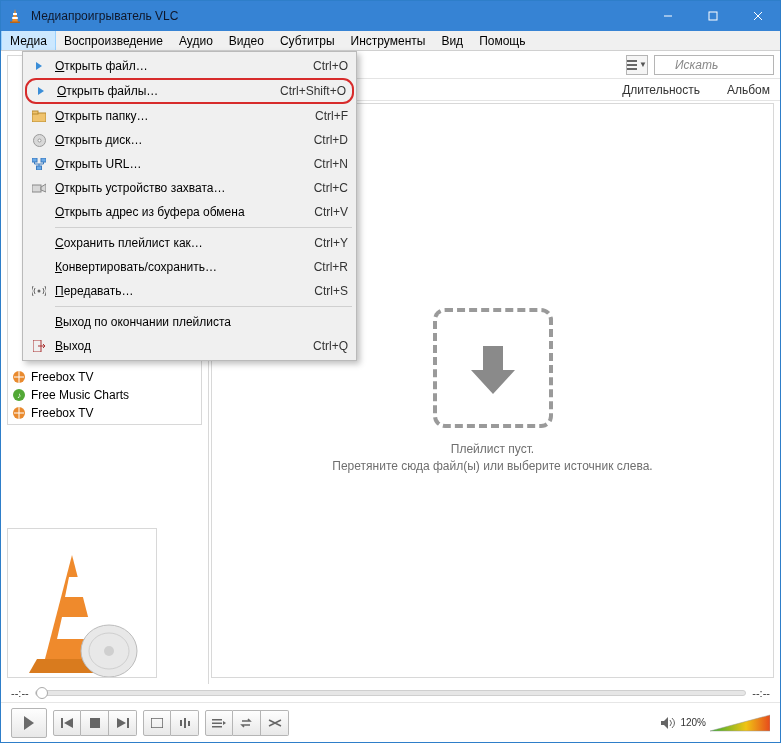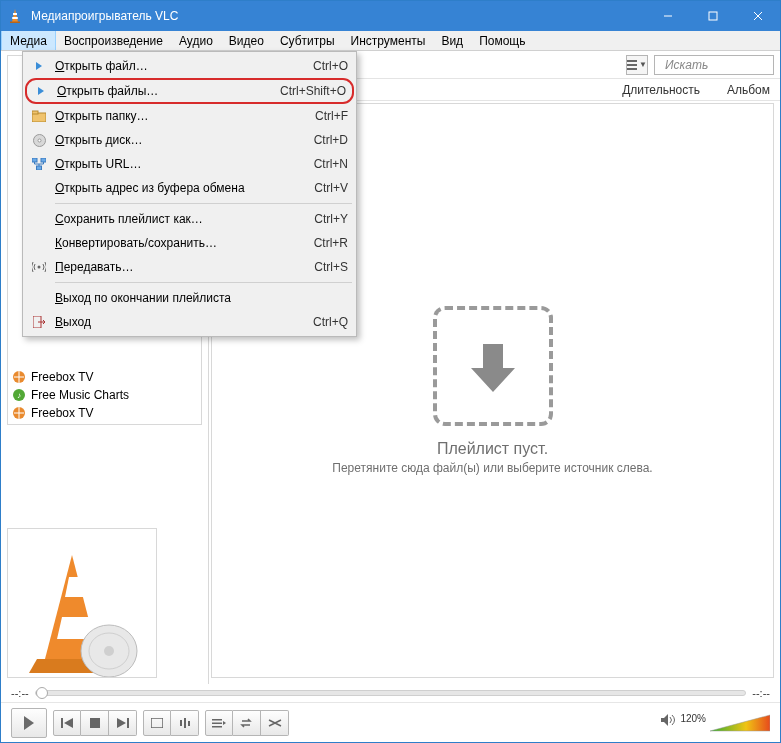--- a/index.html
+++ b/index.html
@@ -16,21 +16,21 @@
     border: 1px solid #2e7ec9;
     background: #fff;
     position: relative;
     display: flex;
     flex-direction: column;
   }
   
   .titlebar {
     height: 30px;
     background: #3683d4;
-    color: #ffffff;
+    color: #0f172a;
     display: flex;
     align-items: center;
     padding: 0 0 0 6px;
   }
   .titlebar .app-icon { width: 16px; height: 16px; margin-right: 8px; }
   .titlebar .title { flex: 1; font-size: 12px; }
   .tb-btn {
     width: 45px; height: 29px; display: flex; align-items: center; justify-content: center;
     color: #fff; cursor: pointer;
   }
@@ -130,21 +130,21 @@
   .view-btn {
     width: 22px; height: 20px; border: 1px solid #b5b5b5; background: #f5f5f5;
     display: flex; align-items: center; justify-content: center;
   }
   .search {
     flex: 0 0 120px;
     height: 20px;
     border: 1px solid #b5b5b5;
     background: #fff;
     margin-left: auto;
-    padding: 0 10px;
+    padding: 0 20px;
     color: #888;
     font-style: italic;
     display: flex; align-items: center; text-align: center;
   }
   .col-headers {
     height: 22px;
     display: flex;
     justify-content: flex-end;
     align-items: center;
     border-bottom: 1px solid #e4e4e4;
@@ -162,21 +162,21 @@
     border: 1px solid #d8d8d8;
     margin: 2px 6px 6px 2px;
   }
   .drop-box {
     width: 120px; height: 120px;
     border: 4px dashed #9a9a9a;
     border-radius: 12px;
     margin-bottom: 14px;
     display: flex; align-items: center; justify-content: center;
   }
-  .empty-zone .line1 { font-size: 16px; color: #6f6f6f; margin-bottom: 3px; }
+  .empty-zone .line1 { font-size: 12px; color: #6f6f6f; margin-bottom: 3px; }
   .empty-zone .line2 { font-size: 12px; color: #6f6f6f; }
   
   .seek {
     height: 18px;
     display: flex;
     align-items: center;
     padding: 0 10px;
     gap: 6px;
   }
   .seek .time { color: #333; font-size: 11px; }
@@ -206,21 +206,21 @@
     padding: 0 4px;
   }
   .ctrl-btn.play { width: 36px; height: 30px; }
   .ctrl-btn svg { fill: #555; }
   .ctrl-group { display: flex; gap: 0; }
   .ctrl-group .ctrl-btn { border-radius: 0; }
   .ctrl-group .ctrl-btn:first-child { border-radius: 2px 0 0 2px; }
   .ctrl-group .ctrl-btn:last-child { border-radius: 0 2px 2px 0; border-left: none; }
   .ctrl-group .ctrl-btn + .ctrl-btn { border-left: none; }
   .spacer { flex: 1; }
-  .vol-wrap { display: flex; align-items: flex-start; gap: 4px; }
+  .vol-wrap { display: flex; align-items: center; gap: 4px; }
   .vol-label { font-size: 10px; color: #333; }
   .vol-tri {
     width: 60px; height: 20px;
   }
   
   .play-tri { width: 0; height: 0; border-left: 10px solid #6a6a6a; border-top: 7px solid transparent; border-bottom: 7px solid transparent; }
   .mini-play { width: 0; height: 0; border-left: 7px solid #3b8ed8; border-top: 5px solid transparent; border-bottom: 5px solid transparent; }
   .mini-play.small { border-left-width: 6px; border-top-width:4px; border-bottom-width:4px; }
 </style>
 </head>
@@ -487,20 +487,30 @@
             <rect x="0" y="0" width="5" height="4" fill="#6aa9e6" stroke="#3b7abf"></rect>
             <rect x="9" y="0" width="5" height="4" fill="#6aa9e6" stroke="#3b7abf"></rect>
             <rect x="4.5" y="8" width="5" height="4" fill="#6aa9e6" stroke="#3b7abf"></rect>
             <path d="M2.5 4v2h9V4M7 6v2" fill="none" stroke="#3b7abf"></path>
           </svg>
         </span>
         <span class="label"><u>О</u>ткрыть URL…</span>
         <span class="shortcut">Ctrl+N</span>
       </div>
       <div class="ddrow">
+        <span class="icon">
+          <svg width="14" height="10">
+            <rect x="0" y="2" width="9" height="7" fill="#d8d8d8" stroke="#888"></rect>
+            <polygon points="9,4 14,1 14,9 9,7" fill="#d8d8d8" stroke="#888"></polygon>
+          </svg>
+        </span>
+        <span class="label"><u>О</u>ткрыть устройство захвата…</span>
+        <span class="shortcut">Ctrl+C</span>
+      </div>
+      <div class="ddrow">
         <span class="icon"></span>
         <span class="label"><u>О</u>ткрыть адрес из буфера обмена</span>
         <span class="shortcut">Ctrl+V</span>
       </div>
       <div class="ddsep"></div>
       <div class="ddrow">
         <span class="icon"></span>
         <span class="label"><u>С</u>охранить плейлист как…</span>
         <span class="shortcut">Ctrl+Y</span>
       </div>

